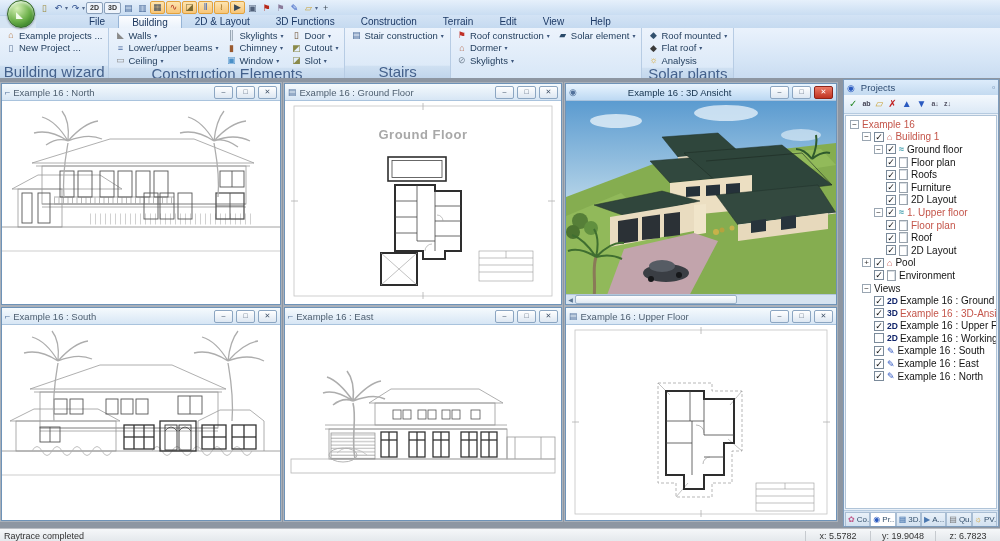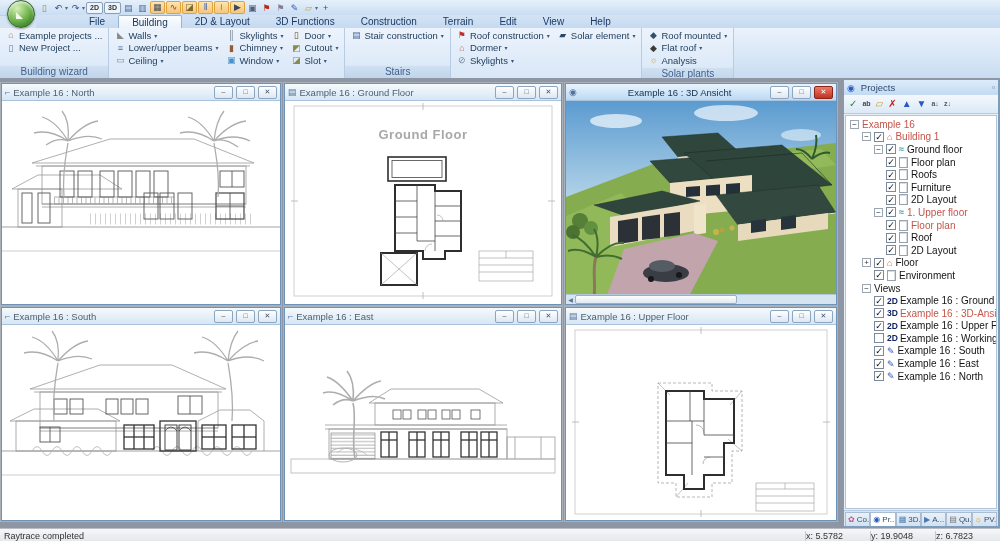--- a/index.html
+++ b/index.html
@@ -24,21 +24,21 @@
                border-radius:2px 2px 0 0;color:#16325a;}
   .ribbon-body{position:absolute;left:0;top:28px;width:100%;height:50px;
                background:linear-gradient(#eaf2fc,#d5e5f6 65%,#c9dcf1);border-bottom:1px solid #94b0d0;}
   #ribbon-groups{display:flex;height:100%;}
   .rgroup{display:flex;flex-direction:column;border-right:1px solid #b7cce4;background:linear-gradient(#ecf3fc,#d8e7f7);}
   .rgroup-cols{display:flex;flex:1;gap:4px;padding:1px 4px 0 4px;}
   .rcol{display:flex;flex-direction:column;}
   .rbtn{display:flex;align-items:center;gap:3px;height:12.5px;padding:0 2px;font-size:9.5px;color:#25405f;white-space:nowrap;}
   .ric{width:10px;text-align:center;font-size:9px;flex:none;}
   .rcaret{font-size:6px;color:#3c567c;}
-  .rgroup-label{text-align:center;font-size:10px;color:#44618c;height:12px;line-height:12px;
+  .rgroup-label{text-align:center;font-size:15px;color:#44618c;height:12px;line-height:12px;
                 background:linear-gradient(#cfe0f2,#c0d5ec);border-top:1px solid #d9e7f6;}
   
   .mdi{position:absolute;left:0;top:78px;width:100%;height:450px;background:#8d96a2;overflow:hidden;}
   .window{position:absolute;border:1px solid #6e93b8;background:#fff;box-sizing:border-box;display:flex;flex-direction:column;
           box-shadow:0 0 0 1px rgba(255,255,255,.25);}
   .win-titlebar{height:16px;background:linear-gradient(#f5fafd,#d7e6f5);display:flex;align-items:center;
                 padding:0 3px;gap:3px;border-bottom:1px solid #a9c3dd;flex:none;}
   .window.active .win-titlebar{background:linear-gradient(#e8f4fe,#bdd9f3);}
   .win-ic{font-size:9px;color:#51719b;flex:none;}
   .win-title{font-size:9.5px;color:#4e5f70;flex:1;white-space:nowrap;overflow:hidden;}
@@ -76,21 +76,21 @@
   .pre{font-weight:bold;font-size:8.5px;color:#10246a;margin-right:2px;}
   .panel-tabs{height:14px;display:flex;background:#d7e4f2;border-top:1px solid #b6cbe0;padding:1px 1px 0;flex:none;}
   .ptab{flex:1;display:flex;align-items:center;gap:1px;font-size:8px;color:#34506c;border:1px solid #a9bed4;border-bottom:none;
         background:linear-gradient(#e9f1f9,#d2e1f0);padding:0 2px;white-space:nowrap;overflow:hidden;}
   .ptab.active{background:#fff;}
   .ptab .ticon{margin-right:1px;font-size:8px;}
   
   .statusbar{position:absolute;left:0;top:528px;width:100%;height:13px;background:linear-gradient(#f5f7f9,#e3e7eb);
              border-top:1px solid #b9bdc3;display:flex;align-items:center;font-size:9px;color:#333;}
   .status-left{padding-left:4px;flex:1;}
-  .scoord{width:64px;border-left:1px solid #c6cacf;text-align:left;}
+  .scoord{width:64px;border-left:1px solid #c6cacf;text-align:center;}
 </style>
 </head>
 <body>
 
 <div id="app">
 
   <div class="qat-bar"></div>
   <div class="app-orb">
       <span class="orb-arrow">◣</span>
     </div>
@@ -195,20 +195,21 @@
                 <span>Cutout</span>
                 <span class="rcaret">▾</span>
               </div>
               <div class="rbtn">
                 <span class="ric" style="color: rgb(138, 138, 74);">◪</span>
                 <span>Slot</span>
                 <span class="rcaret">▾</span>
               </div>
             </div>
           </div>
+          <div class="rgroup-label">Construction Elements</div>
         </div>
         <div class="rgroup">
           <div class="rgroup-cols">
             <div class="rcol">
               <div class="rbtn">
                 <span class="ric" style="color: rgb(74, 106, 154);">▤</span>
                 <span>Stair construction</span>
                 <span class="rcaret">▾</span>
               </div>
             </div>
@@ -694,21 +695,21 @@
           </div>
           <div class="trow" style="padding-left: 38px;">
             <span class="cbx">✓</span>
             <span class="pageic"></span>
             <span class="lbl">2D Layout</span>
           </div>
           <div class="trow" style="padding-left: 14px;">
             <span class="exp">+</span>
             <span class="cbx">✓</span>
             <span class="ticon" style="color: rgb(192, 72, 64);">⌂</span>
-            <span class="lbl">Floor</span>
+            <span class="lbl">Pool</span>
           </div>
           <div class="trow" style="padding-left: 26px;">
             <span class="cbx">✓</span>
             <span class="pageic"></span>
             <span class="lbl">Environment</span>
           </div>
           <div class="trow" style="padding-left: 14px;">
             <span class="exp">−</span>
             <span class="lbl">Views</span>
           </div>

